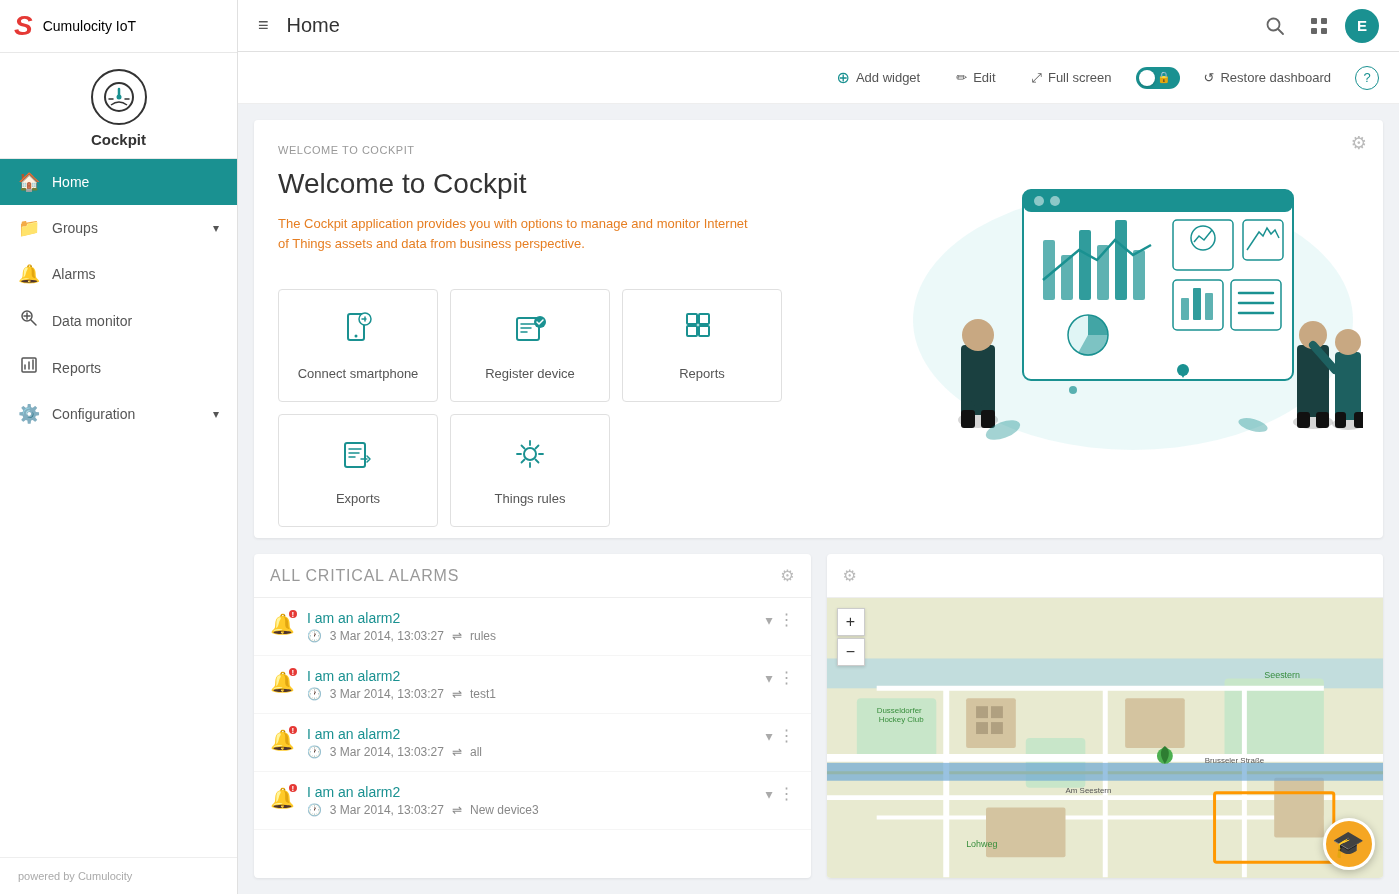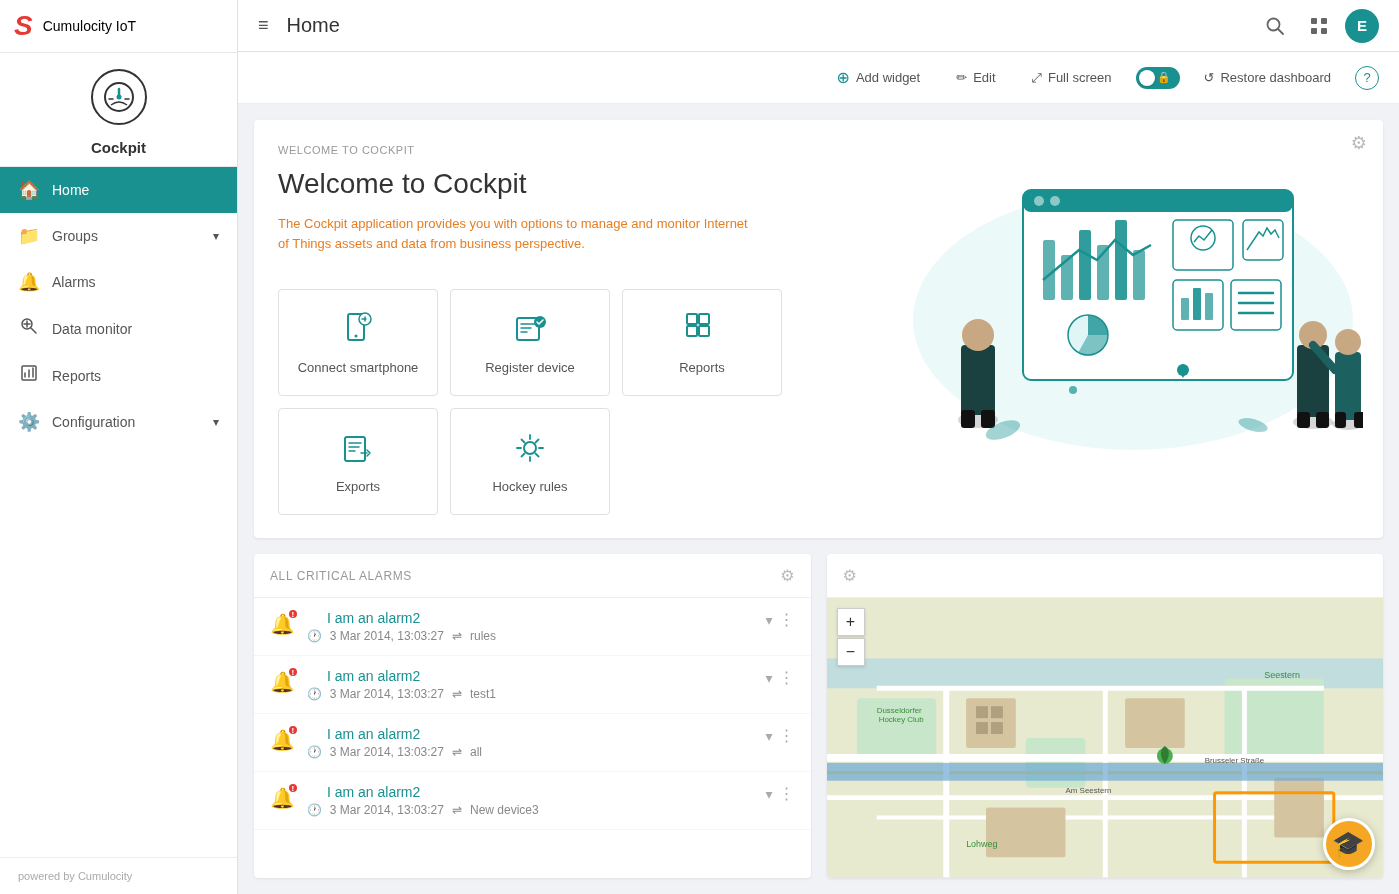--- a/index.html
+++ b/index.html
@@ -28,21 +28,20 @@
       font-weight: 900;
       color: #e53935;
       font-style: italic;
     }
     .cockpit-logo {
       display: flex;
       flex-direction: column;
       align-items: center;
       padding: 16px 0 10px 0;
       border-bottom: 1px solid #e8e8e8;
-      gap: 8px;
     }
     .cockpit-logo .logo-circle {
       width: 56px;
       height: 56px;
       border-radius: 50%;
       border: 2px solid #333;
       display: flex;
       align-items: center;
       justify-content: center;
       background: #fff;
@@ -219,21 +218,21 @@
       gap: 12px;
       margin-bottom: 8px;
     }
     .qa-item {
       border: 1px solid #e0e0e0;
       border-radius: 4px;
       padding: 20px 12px;
       display: flex;
       flex-direction: column;
       align-items: center;
-      gap: 4px;
+      gap: 10px;
       cursor: pointer;
       background: #fff;
       transition: box-shadow 0.15s;
     }
     .qa-icon { font-size: 32px; color: #1a9191; }
     .qa-label { font-size: 13px; color: #555; text-align: center; }
 
     
     .welcome-illustration {
       position: absolute;
@@ -258,21 +257,21 @@
       overflow: hidden;
     }
     .card-header {
       display: flex;
       align-items: center;
       padding: 12px 16px;
       border-bottom: 1px solid #eee;
       gap: 8px;
     }
     .card-header-title {
-      font-size: 12px;
+      font-size: 16px;
       color: #999;
       text-transform: uppercase;
       letter-spacing: 0.05em;
       flex: 1;
     }
     .card-gear { color: #bbb; cursor: pointer; font-size: 16px; }
 
     .alarm-row {
       display: flex;
       align-items: flex-start;
@@ -286,21 +285,21 @@
       position: absolute;
       top: -2px; right: -4px;
       width: 12px; height: 12px;
       background: #e53935;
       border-radius: 50%;
       border: 2px solid #fff;
       display: flex; align-items: center; justify-content: center;
       font-size: 8px; color: #fff; font-weight: 700;
     }
     .alarm-body { flex: 1; }
-    .alarm-title { font-size: 14px; color: #1a9191; font-weight: 500; cursor: pointer; margin-left: 20px; }
+    .alarm-title { font-size: 14px; color: #1a9191; font-weight: 500; cursor: pointer; }
     .alarm-meta { font-size: 12px; color: #888; margin-top: 3px; display: flex; gap: 8px; align-items: center; }
     .alarm-actions { display: flex; align-items: center; gap: 6px; }
     .alarm-chevron { color: #aaa; cursor: pointer; font-size: 14px; }
     .alarm-more { color: #aaa; cursor: pointer; font-size: 16px; }
 
     
     .map-container {
       height: 280px;
       position: relative;
       overflow: hidden;
@@ -499,21 +498,21 @@
           </span>
           <span class="qa-label">Exports</span>
         </div>
         <div class="qa-item">
           <span class="qa-icon">
             <svg width="38" height="38" viewBox="0 0 38 38" fill="none">
               <circle cx="19" cy="19" r="6" stroke="#1a9191" stroke-width="2" fill="none"></circle>
               <path d="M19 6 L19 10M19 28 L19 32M6 19 L10 19M28 19 L32 19M10.5 10.5 L13.5 13.5M24.5 24.5 L27.5 27.5M10.5 27.5 L13.5 24.5M24.5 13.5 L27.5 10.5" stroke="#1a9191" stroke-width="1.8" stroke-linecap="round"></path>
             </svg>
           </span>
-          <span class="qa-label">Hockey rules</span>
+          <span class="qa-label">Things rules</span>
         </div>
       </div>
 
       <div class="welcome-illustration">
         <svg width="460" height="300" viewBox="0 0 460 300" fill="none" xmlns="http://www.w3.org/2000/svg">
 
           <ellipse cx="230" cy="160" rx="220" ry="130" fill="#e0f5f5" opacity="0.6"></ellipse>
 
           <rect x="120" y="30" width="270" height="190" rx="8" fill="white" stroke="#1a9191" stroke-width="2"></rect>
           <rect x="120" y="30" width="270" height="22" rx="8" fill="#1a9191"></rect>

